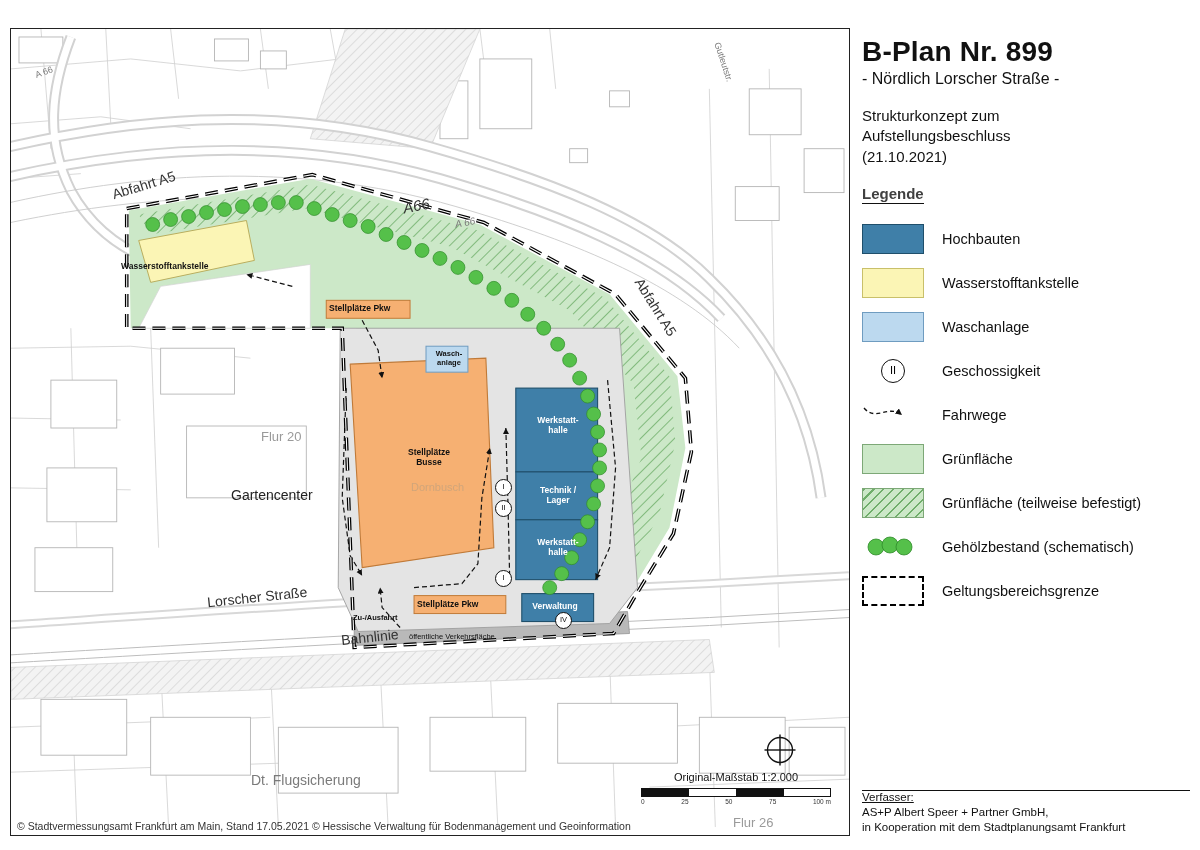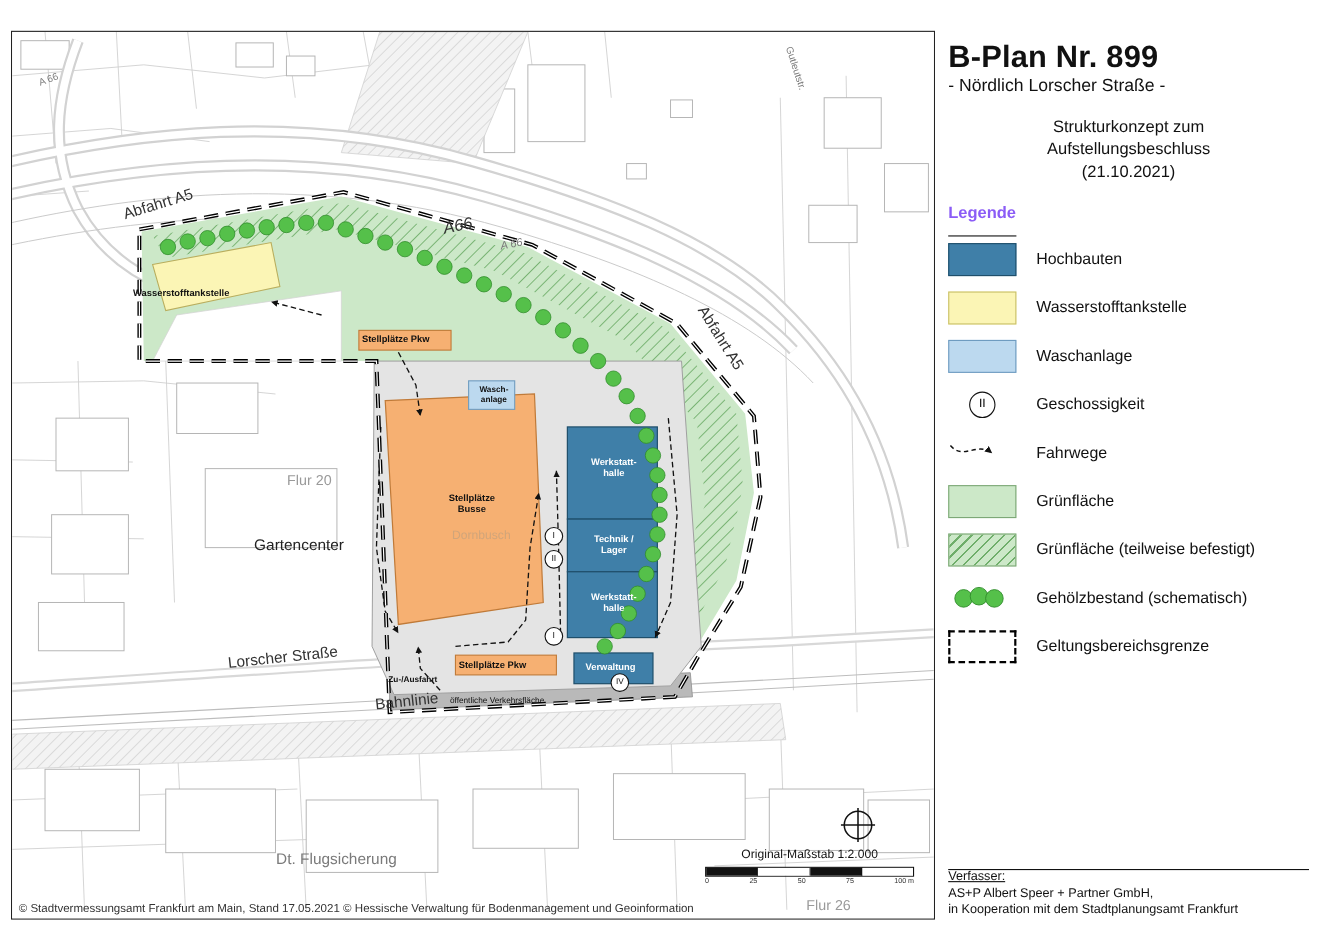--- a/index.html
+++ b/index.html
@@ -130,30 +130,29 @@
   #title-block .subtitle {
     font-size: 16px;
     color: #111;
     margin-bottom: 18px;
   }
   #title-block .desc {
     font-size: 15px;
     color: #111;
     line-height: 1.35;
     margin-bottom: 18px;
-    text-align: center;
   }
   .legend-title {
     font-size: 15px;
     font-weight: bold;
-    color: #8b5cf6;
+    color: #404040;
     display: inline-block;
     border-bottom: 1.5px solid #111;
-    padding-bottom: 12px;
-    margin-bottom: 6px;
+    padding-bottom: 1px;
+    margin-bottom: 20px;
   }
   .legend-row {
     display: flex;
     align-items: center;
     margin-bottom: 14px;
     min-height: 30px;
   }
   .legend-swatch {
     width: 62px;
     height: 30px;

